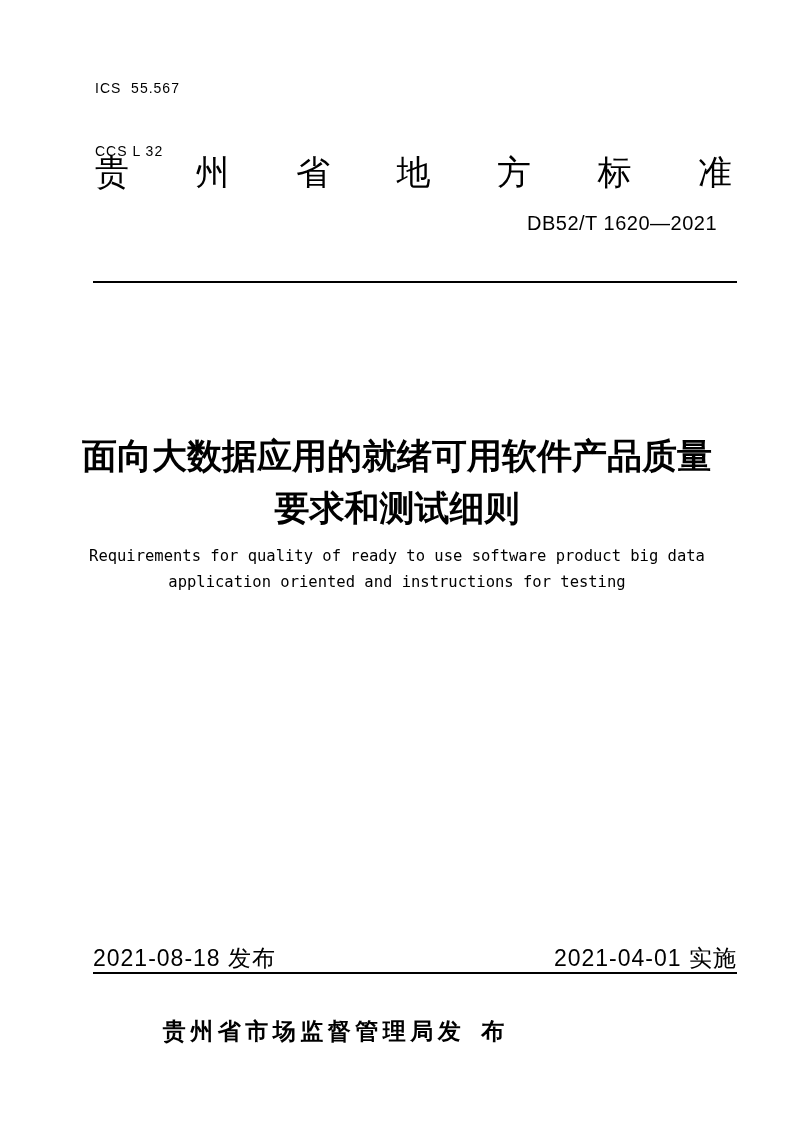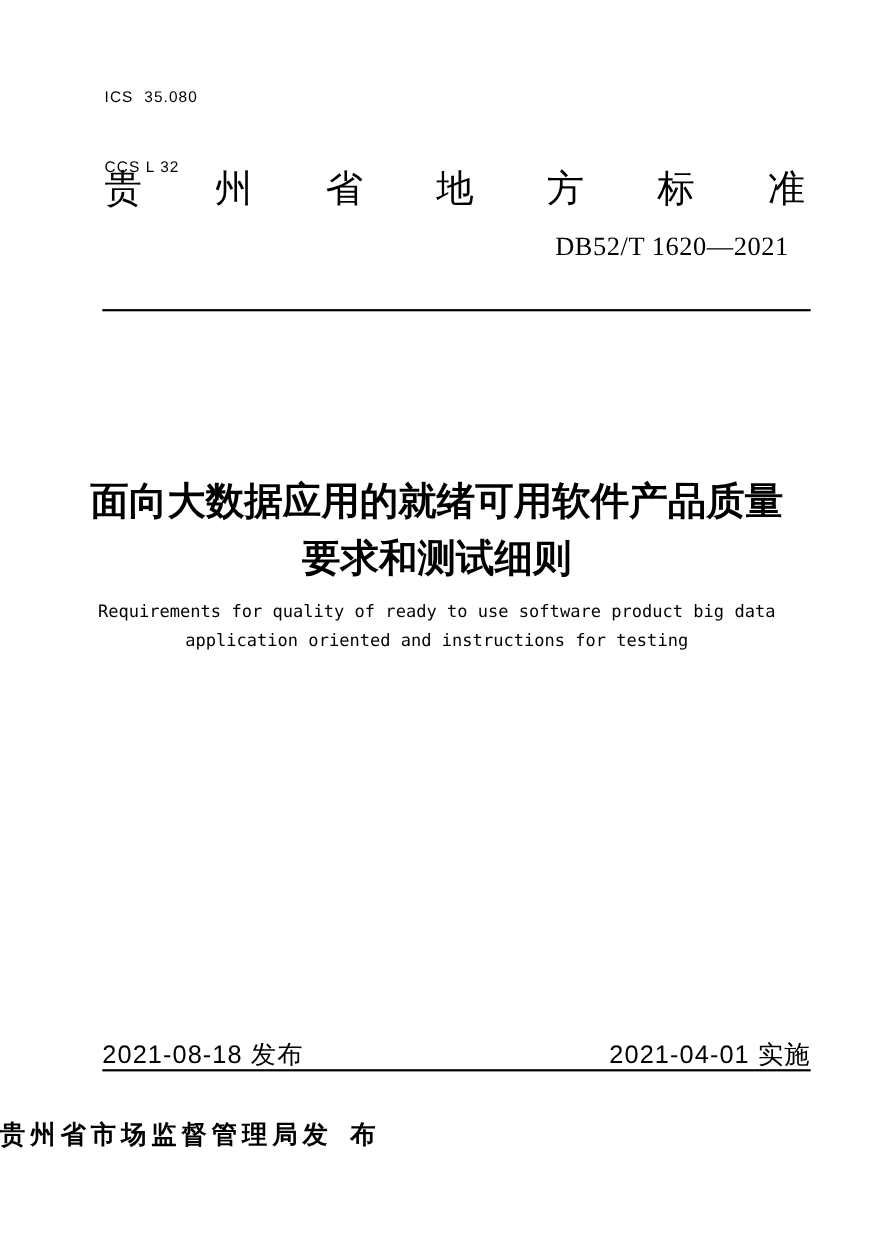--- a/index.html
+++ b/index.html
@@ -41,22 +41,22 @@
     display: flex;
     justify-content: space-between;
     font-size: 34px;
     line-height: 40px;
     font-weight: 500;
   }
   .standard-number {
     position: absolute;
     right: 77px;
     top: 212px;
-    font-family: Liberation Serif, serif;
-    font-size: 24px;
+    font-family: Liberation Sans, sans-serif;
+    font-size: 20px;
     letter-spacing: 0.5px;
   }
   .top-rule {
     position: absolute;
     left: 93px;
     top: 281px;
     width: 644px;
     height: 2px;
     background: #000000;
   }
@@ -92,35 +92,36 @@
     letter-spacing: 1px;
     border-bottom: 2px solid #000000;
     padding-bottom: 2px;
   }
   .publisher-row {
     position: absolute;
     left: 0;
     top: 1016px;
     width: 674px;
     display: flex;
+    justify-content: center;
     align-items: baseline;
     font-size: 23px;
     line-height: 30px;
     font-weight: bold;
   }
   .publisher-name { letter-spacing: 4.5px; }
   .publish-label { letter-spacing: 7px; white-space: pre; }
 </style>
 </head>
 <body>
 
 <div class="page">
 
   <div class="ics-block">
-    <div>ICS  35.080</div>
+    <div>ICS  55.567</div>
     <div>CCS L 32</div>
   </div>
 
 
   <div class="standard-type-row">
     <span>贵</span>
     <span>州</span>
     <span>省</span>
     <span>地</span>
     <span>方</span>

